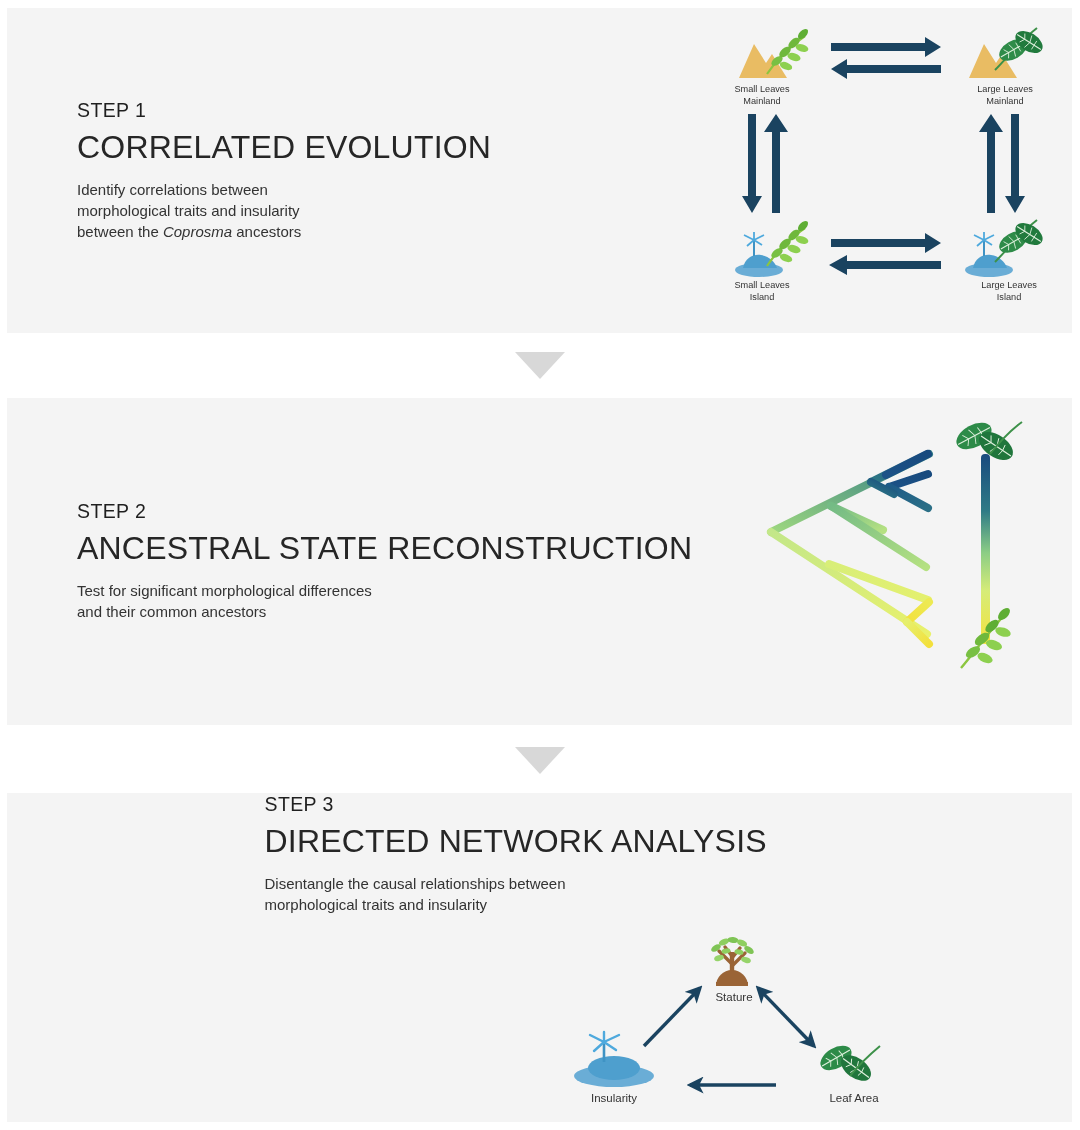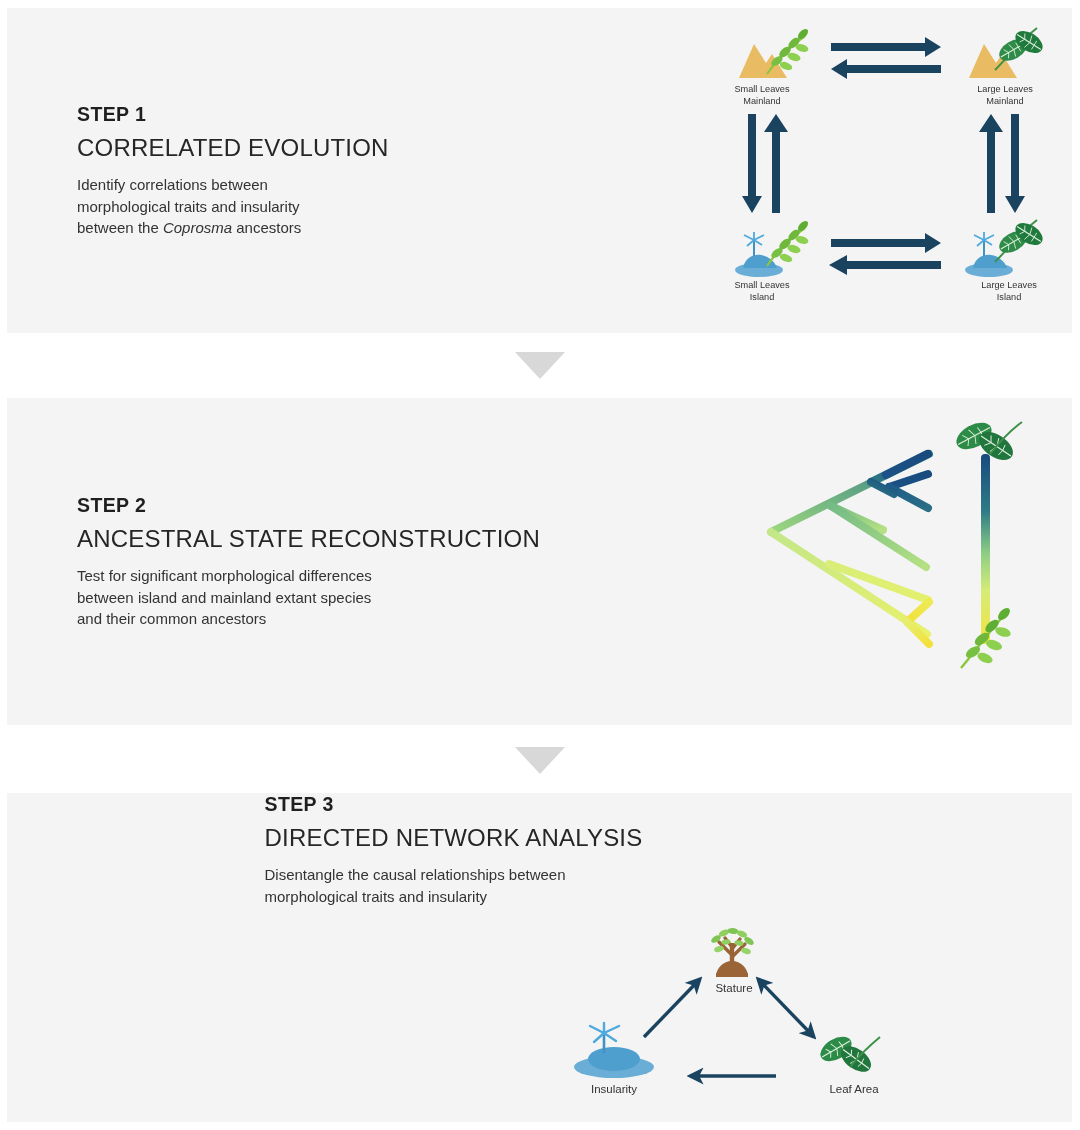--- a/index.html
+++ b/index.html
@@ -16,25 +16,25 @@
     left: 7px; width: 1065px;
     background: #f4f4f4;
     display: flex; align-items: center;
   }
   #panel-1 { top: 8px;   height: 325px; }
   #panel-2 { top: 398px; height: 327px; }
   #panel-3 { top: 793px; height: 329px; flex-direction: column; }
 
   .text-col { position: relative; width: 690px; padding-left: 70px; }
   .step-kicker {
-    font-size: 19.5px; font-weight: bold; color: #1f1f1f;
+    font-size: 19.5px; font-weight: normal; color: #1f1f1f;
     letter-spacing: 0.4px; margin-bottom: 9px;
   }
   .step-title {
-    font-size: 24px; font-weight: normal; color: #262626;
+    font-size: 32px; font-weight: normal; color: #262626;
     letter-spacing: 0.2px; line-height: 1.06; margin-bottom: 14px;
   }
   .step-desc {
     font-size: 15px; color: #333333; line-height: 1.42;
   }
   .step-desc .it { font-style: italic; }
 
   .art-col { position: relative; flex: 1 1 auto; height: 100%; }
 
   .sep {
@@ -199,21 +199,20 @@
   <div class="sep" id="sep-1">
     <div class="tri-down"></div>
   </div>
 
   <section class="panel" id="panel-2">
     <div class="text-col">
       <div class="step-kicker">STEP 2</div>
       <div class="step-title">ANCESTRAL STATE RECONSTRUCTION</div>
       <div class="step-desc">
         <div>Test for significant morphological differences</div>
-        <div>between island and mainland extant species</div>
         <div>and their common ancestors</div>
       </div>
     </div>
 
     <div class="art-col">
       <svg width="350" height="290" viewBox="0 0 350 290" style="position:absolute; left:14px; top:14px;">
         <defs>
           <linearGradient id="gRoot" x1="0" y1="0" x2="1" y2="0">
             <stop offset="0" stop-color="#c8e88a"></stop>
               <stop offset="1" stop-color="#b7e383"></stop>

